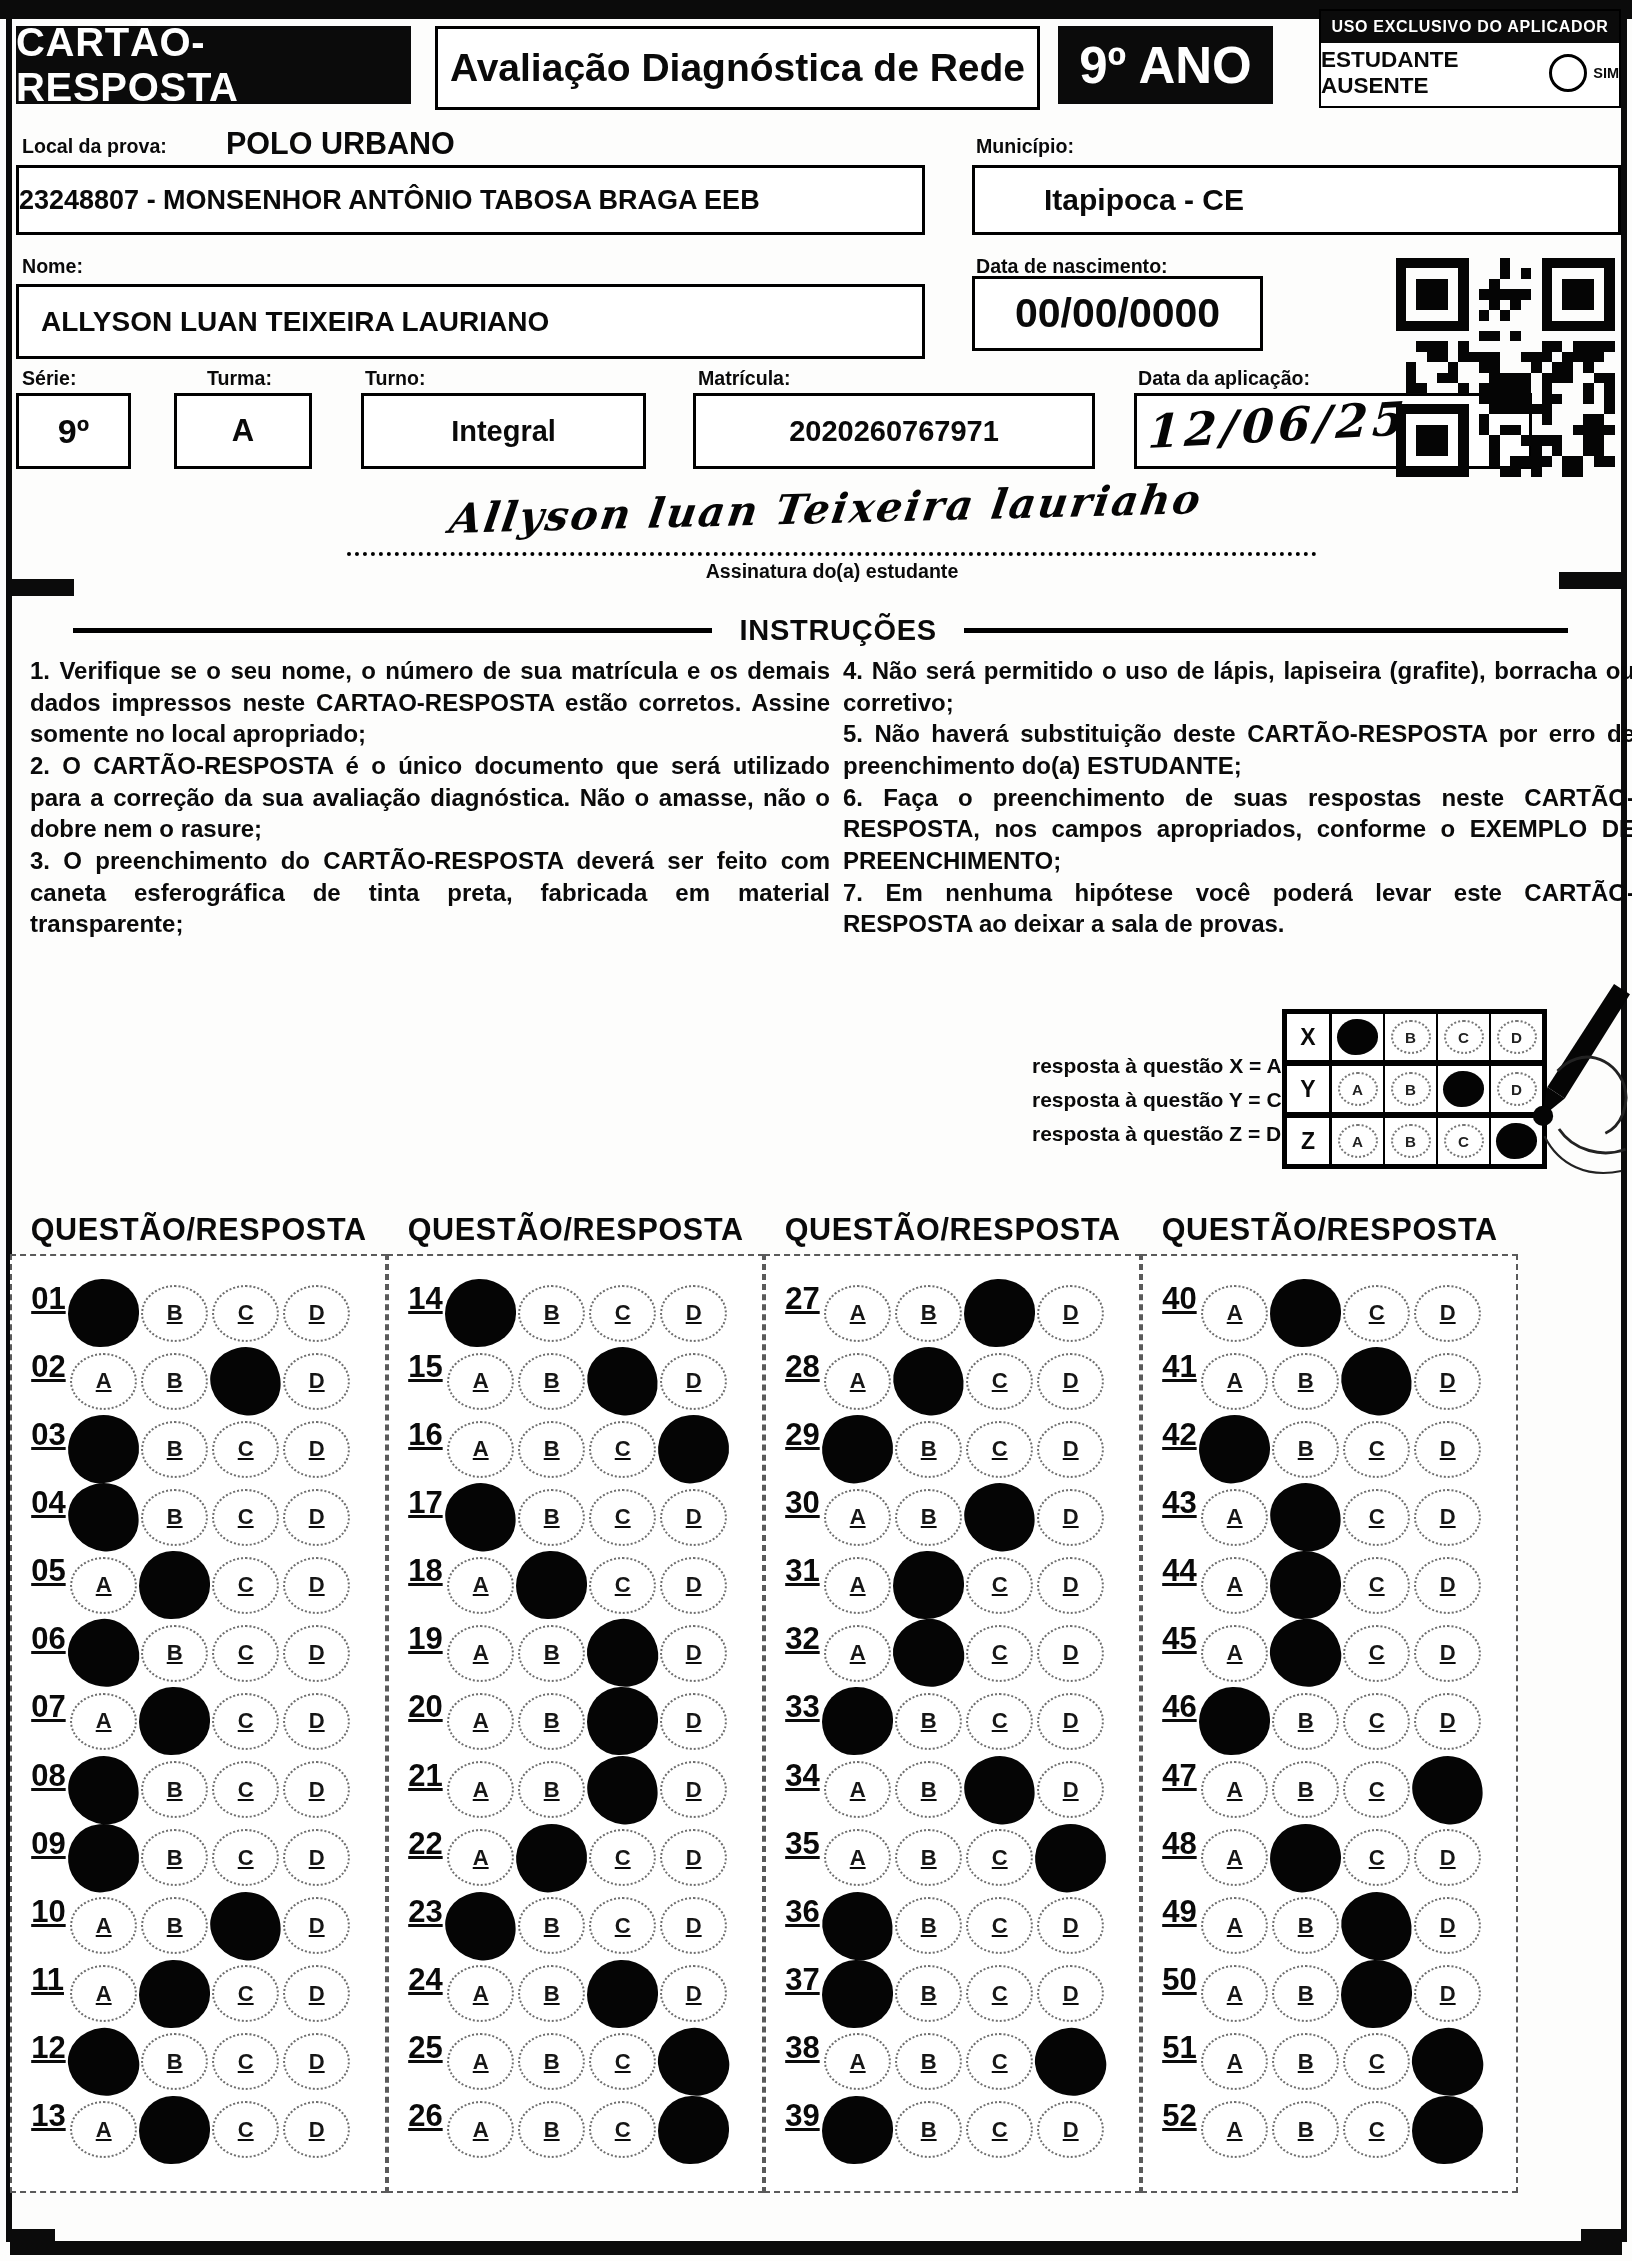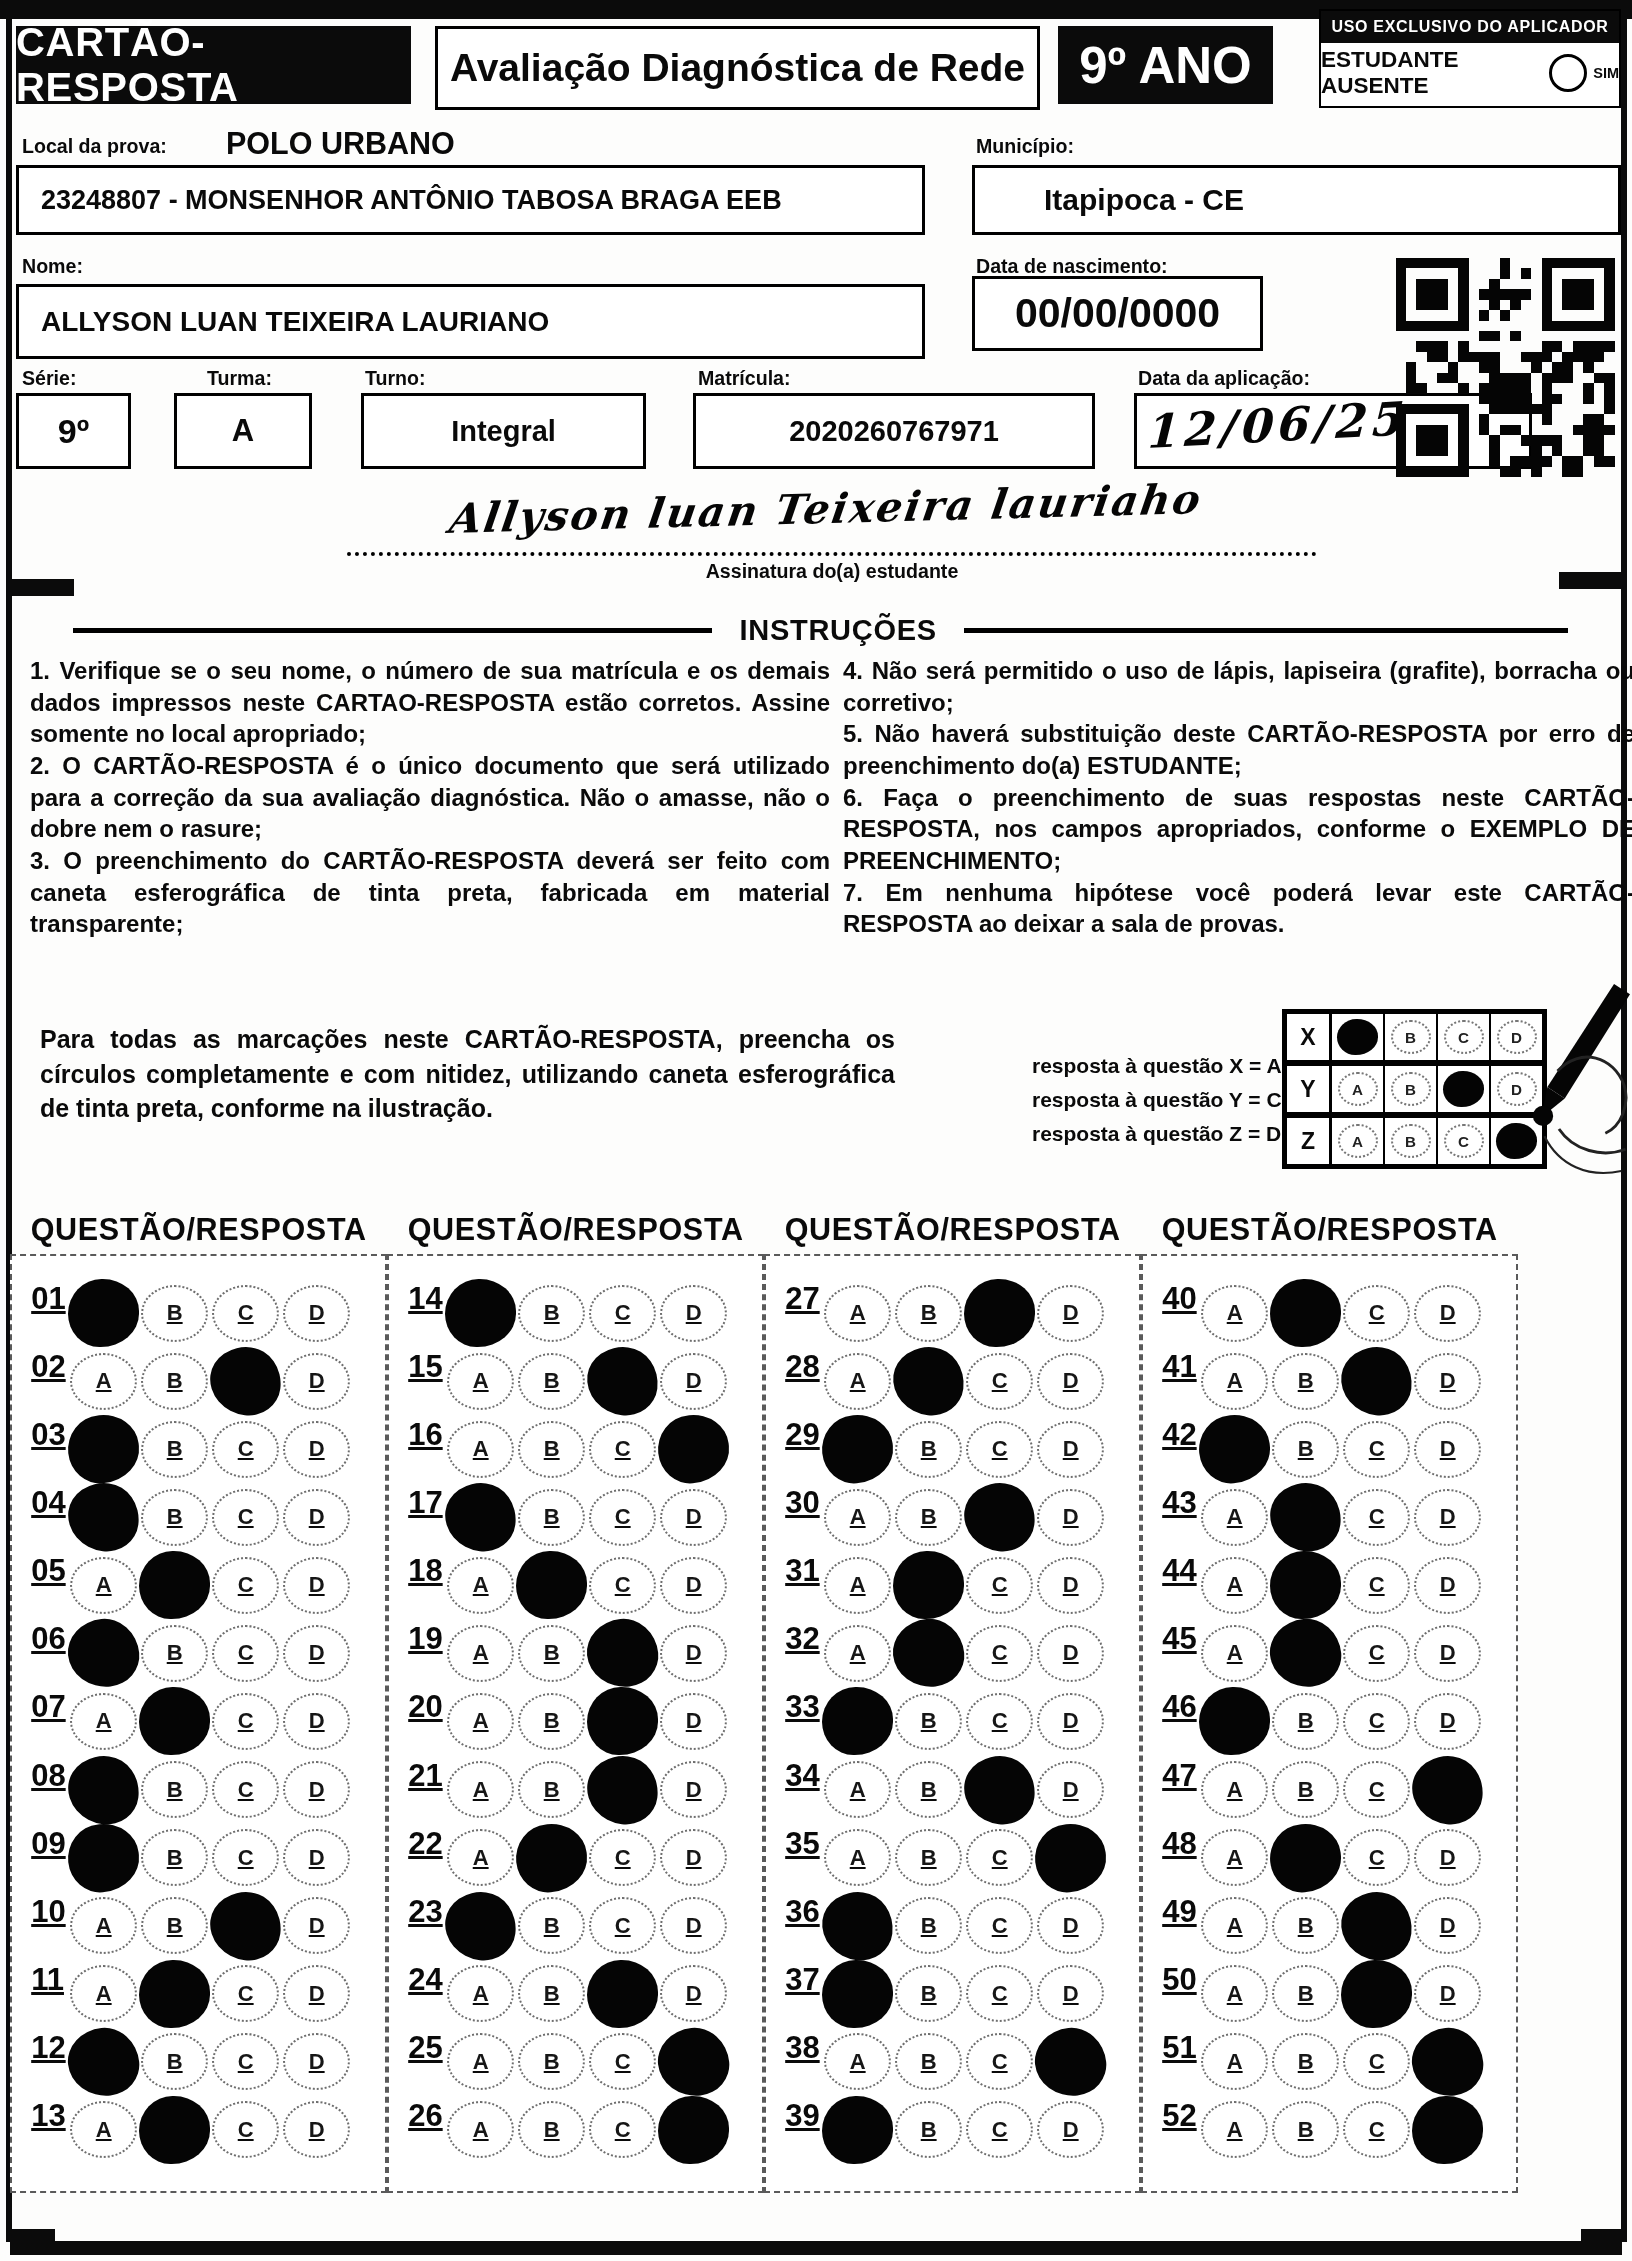--- a/index.html
+++ b/index.html
@@ -23,21 +23,21 @@
   .h-right-bar{height:32px;background:#0b0b0b;color:#fff;font-size:16px;font-weight:bold;display:flex;align-items:center;justify-content:center;letter-spacing:0.7px;}
   .h-right-body{height:61px;display:flex;align-items:center;justify-content:center;gap:5.8px;}
   .absent-label{font-size:22.5px;font-weight:800;}
   .absent-circle{width:32px;height:32px;border:3.6px solid #000;border-radius:50%;flex:0 0 auto;}
   .sim-label{font-size:14.5px;font-weight:800;}
 
   
   .flabel{position:absolute;font-size:19.6px;font-weight:800;}
   .fvalue-top{position:absolute;font-size:30.5px;font-weight:800;}
   .fbox{position:absolute;border:3.6px solid #000;box-sizing:border-box;display:flex;align-items:center;font-weight:800;background:#fff;}
-  #box-school{left:16px;top:165px;width:909px;height:70px;padding-left:22px;font-size:27px;}
+  #box-school{left:16px;top:165px;width:909px;height:70px;font-size:27px;}
   #box-mun{left:972px;top:165px;width:649px;height:70px;padding-left:69px;font-size:30px;}
   #box-nome{left:16px;top:284px;width:909px;height:75px;padding-left:22px;font-size:28px;}
   #box-nasc{left:972px;top:276px;width:291px;height:75px;justify-content:center;font-size:41px;}
   #box-serie{left:16px;top:393px;width:115px;height:76px;justify-content:center;font-size:34px;}
   #box-turma{left:174px;top:393px;width:138px;height:76px;justify-content:center;font-size:31px;}
   #box-turno{left:361px;top:393px;width:285px;height:76px;justify-content:center;font-size:29px;}
   #box-matric{left:693px;top:393px;width:402px;height:76px;justify-content:center;font-size:29px;}
   #box-aplic{left:1134px;top:393px;width:398px;height:76px;}
 
   .handwrite{font-family:"DejaVu Serif",serif;font-style:italic;font-weight:bold;color:#050505;}
@@ -150,21 +150,20 @@
       <div class="instr-item">2. O CARTÃO-RESPOSTA é o único documento que será utilizado para a correção da sua avaliação diagnóstica. Não o amasse, não o dobre nem o rasure;</div>
       <div class="instr-item">3. O preenchimento do CARTÃO-RESPOSTA deverá ser feito com caneta esferográfica de tinta preta, fabricada em material transparente;</div>
     </div>
   <div id="instr-right" class="instr-col">
       <div class="instr-item">4. Não será permitido o uso de lápis, lapiseira (grafite), borracha ou corretivo;</div>
       <div class="instr-item">5. Não haverá substituição deste CARTÃO-RESPOSTA por erro de preenchimento do(a) ESTUDANTE;</div>
       <div class="instr-item">6. Faça o preenchimento de suas respostas neste CARTÃO-RESPOSTA, nos campos apropriados, conforme o EXEMPLO DE PREENCHIMENTO;</div>
       <div class="instr-item">7. Em nenhuma hipótese você poderá levar este CARTÃO-RESPOSTA ao deixar a sala de provas.</div>
     </div>
 
-  <div id="mark-note">Para todas as marcações neste CARTÃO-RESPOSTA, preencha os círculos completamente e com nitidez, utilizando caneta esferográfica de tinta preta, conforme na ilustração.</div>
   <div id="ex-lines">
       <div>resposta à questão X = A</div>
       <div>resposta à questão Y = C</div>
       <div>resposta à questão Z = D</div>
     </div>
   <div id="ex-grid">
       <div class="ex-row">
         <div class="ex-label">X</div>
         <div class="ex-cell">
           <div class="ex-blob"></div>

